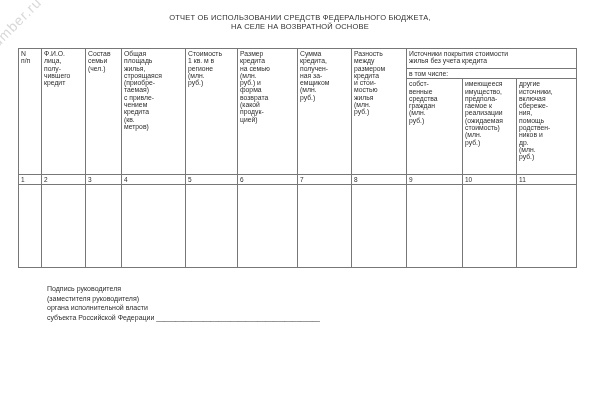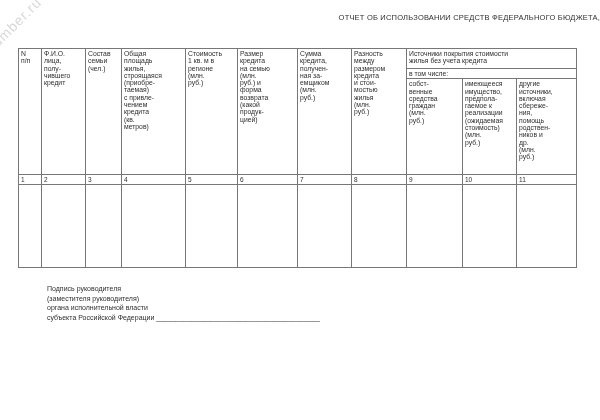--- a/index.html
+++ b/index.html
@@ -29,21 +29,21 @@
     transform: rotate(-45deg);
     transform-origin: 0 100%;
     white-space: nowrap;
     user-select: none;
   }
   .title {
     position: absolute;
     left: 0;
     right: 0;
     top: 13px;
-    text-align: right;
+    text-align: center;
     font-size: 7.5px;
     line-height: 9px;
     letter-spacing: 0.2px;
     color: var(--text);
   }
   table.report {
     position: absolute;
     left: 18px;
     top: 48px;
     width: 558px;
@@ -84,20 +84,21 @@
 </style>
 </head>
 <body>
 
 <div class="page">
 
   <div class="watermark">Number.ru</div>
 
   <div class="title">
     <div>ОТЧЕТ ОБ ИСПОЛЬЗОВАНИИ СРЕДСТВ ФЕДЕРАЛЬНОГО БЮДЖЕТА,</div>
+    <div>НА СЕЛЕ НА ВОЗВРАТНОЙ ОСНОВЕ</div>
   </div>
 
   <table class="report">
     <colgroup>
       <col style="width:23px">
         <col style="width:44px">
         <col style="width:36px">
       <col style="width:64px">
         <col style="width:52px">
         <col style="width:60px">

